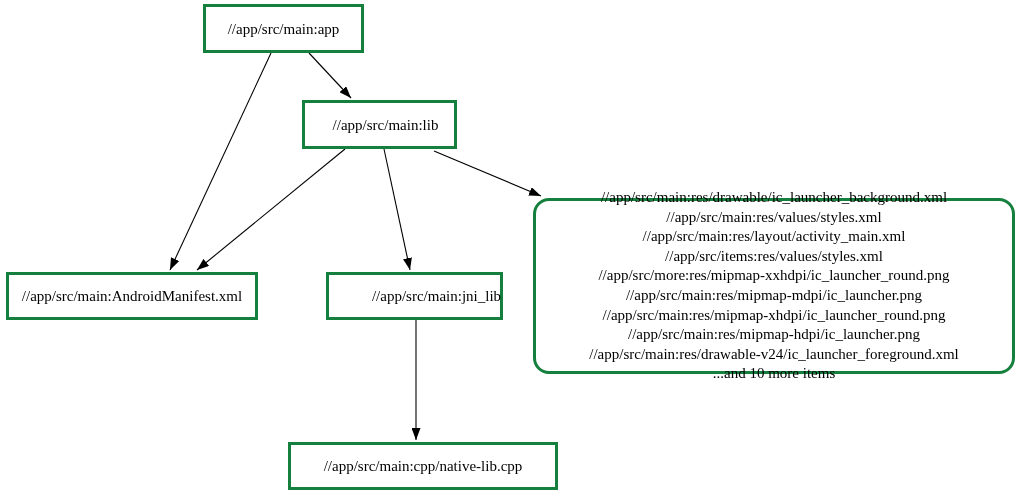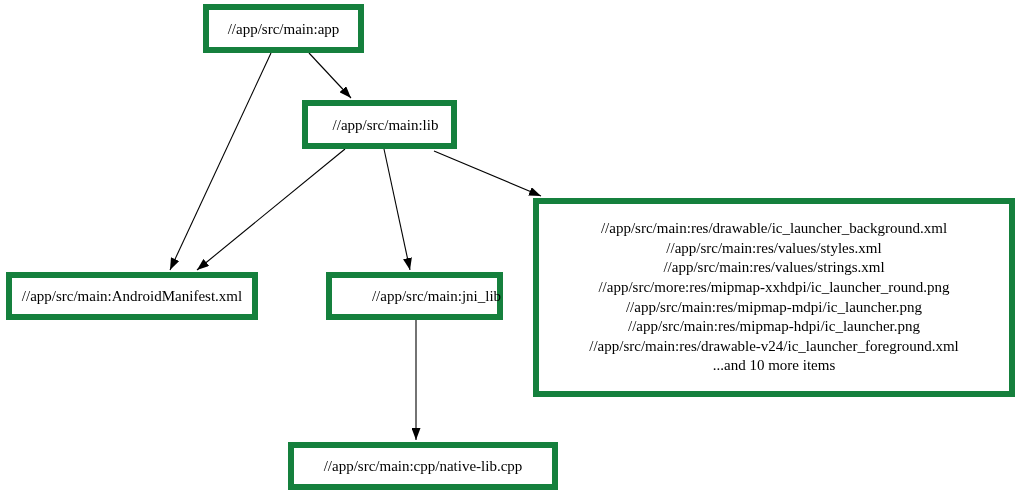--- a/index.html
+++ b/index.html
@@ -14,42 +14,42 @@
   }
   #edges {
     position: absolute;
     left: 0; top: 0;
     width: 1018px; height: 496px;
     pointer-events: none;
   }
   .node {
     position: absolute;
     box-sizing: border-box;
-    border: 6px solid #15803d;
+    border: 3px solid #15803d;
     background: #ffffff;
     display: flex;
     align-items: center;
     justify-content: center;
     text-align: center;
     font-size: 15px;
     line-height: 18px;
     white-space: nowrap;
   }
   .node.multi {
     flex-direction: column;
     font-size: 15px;
     line-height: 19.6px;
   }
   .edge-line { stroke: #000000; stroke-width: 1.1; fill: none; }
 
   #node-app            { left: 203px; top: 4px;   width: 161px; height: 49px; }
   #node-lib            { left: 302px; top: 100px; width: 155px; height: 49px; padding-left: 12px; }
   #node-manifest       { left: 6px;   top: 272px; width: 252px; height: 48px; }
   #node-jni-lib        { left: 326px; top: 272px; width: 177px; height: 48px; padding-left: 44px; }
-  #node-resources      { left: 533px; top: 198px; width: 482px; height: 199px; }
+  #node-resources      { left: 533px; top: 198px; width: 482px; height: 176px; border-radius: 16px; }
   #node-native-lib-cpp { left: 288px; top: 442px; width: 270px; height: 48px; }
 </style>
 </head>
 <body>
 
 <div id="canvas">
 
   <svg id="edges" xmlns="http://www.w3.org/2000/svg">
     <defs>
       <marker id="arrow" viewBox="0 0 12 9" refX="12" refY="4.5" markerWidth="12" markerHeight="9" markerUnits="userSpaceOnUse" orient="auto">
@@ -76,23 +76,25 @@
     <span>//app/src/main:AndroidManifest.xml</span>
   </div>
 
   <div class="node" id="node-jni-lib">
     <span>//app/src/main:jni_lib</span>
   </div>
 
   <div class="node multi" id="node-resources">
     <div>//app/src/main:res/drawable/ic_launcher_background.xml</div>
     <div>//app/src/main:res/values/styles.xml</div>
-    <div>//app/src/main:res/values/strings.xml</div>
+    <div>//app/src/main:res/layout/activity_main.xml</div>
+    <div>//app/src/items:res/values/styles.xml</div>
     <div>//app/src/more:res/mipmap-xxhdpi/ic_launcher_round.png</div>
     <div>//app/src/main:res/mipmap-mdpi/ic_launcher.png</div>
+    <div>//app/src/main:res/mipmap-xhdpi/ic_launcher_round.png</div>
     <div>//app/src/main:res/mipmap-hdpi/ic_launcher.png</div>
     <div>//app/src/main:res/drawable-v24/ic_launcher_foreground.xml</div>
     <div>...and 10 more items</div>
   </div>
 
   <div class="node" id="node-native-lib-cpp">
     <span>//app/src/main:cpp/native-lib.cpp</span>
   </div>
 
 </div>

